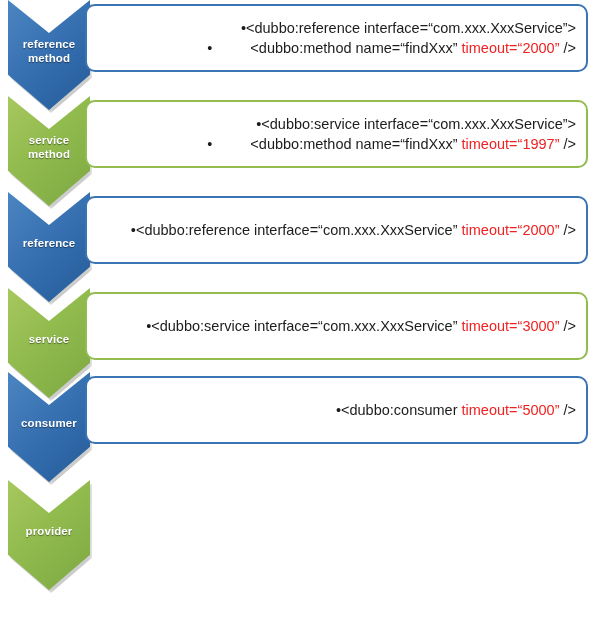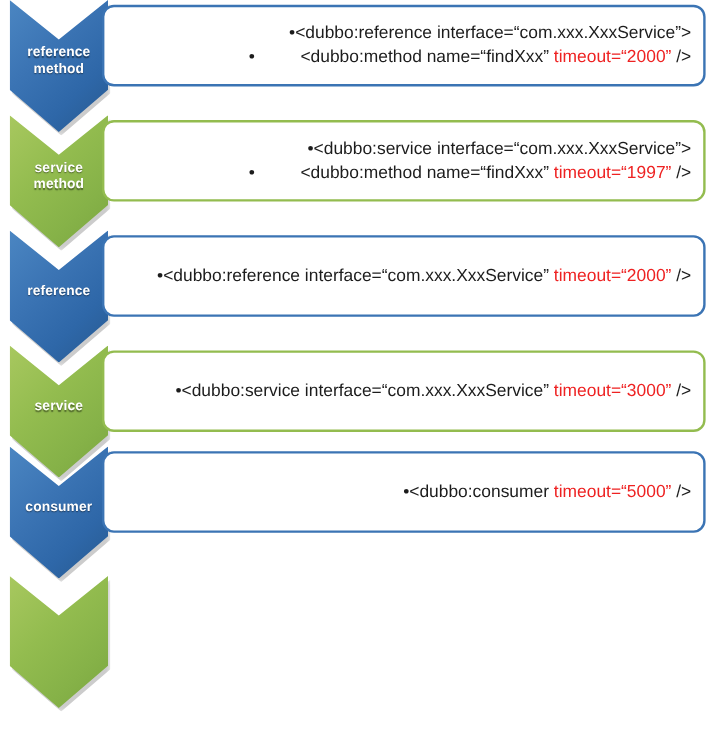--- a/index.html
+++ b/index.html
@@ -181,15 +181,18 @@
         </div>
       </div>
       <div class="codebox">
         <div class="code-line"><span class="bullet-mark">•</span><span>&lt;dubbo:consumer </span><span class="attr">timeout=“5000”</span><span> /&gt;</span></div>
       </div>
     </div>
     <div class="row" style="top: 480px;">
       <div class="chevron-wrap">
         <div class="chevron-shadow"></div>
         <div class="chevron green"></div>
+        <div class="chevron-label">
+          <span>provider</span>
+        </div>
       </div>
     </div>
   </div>
 
 </body></html>

